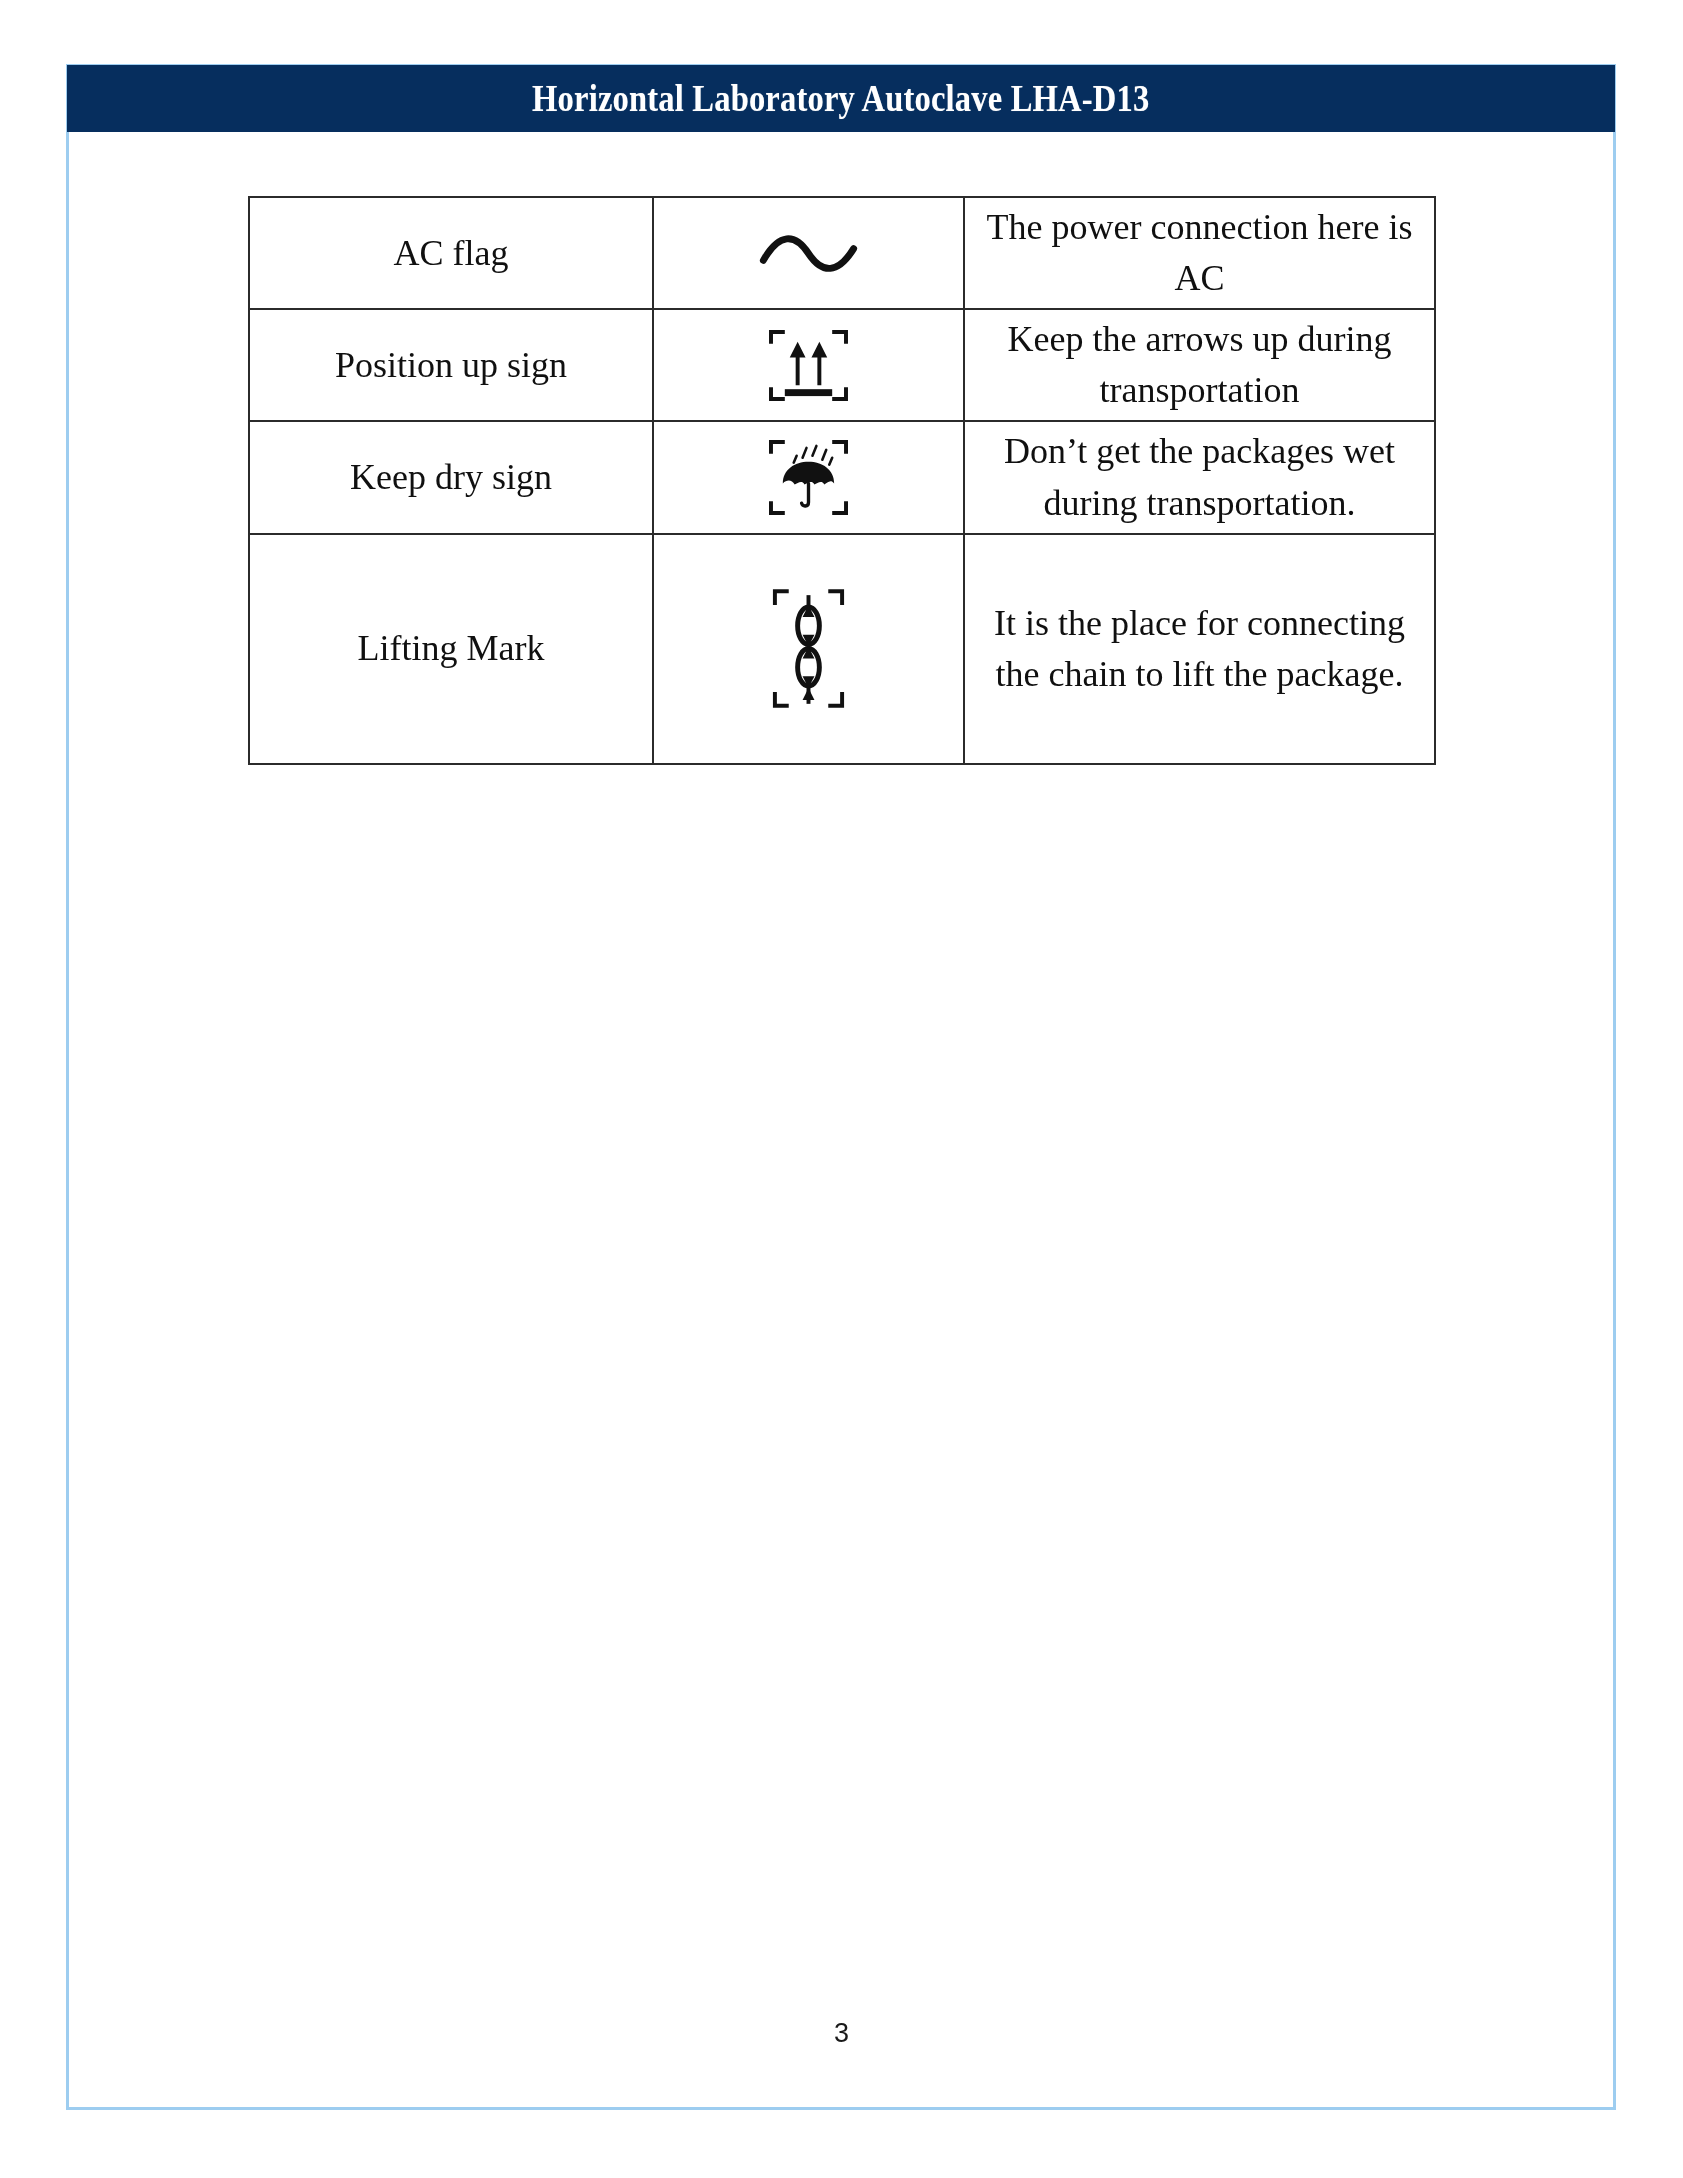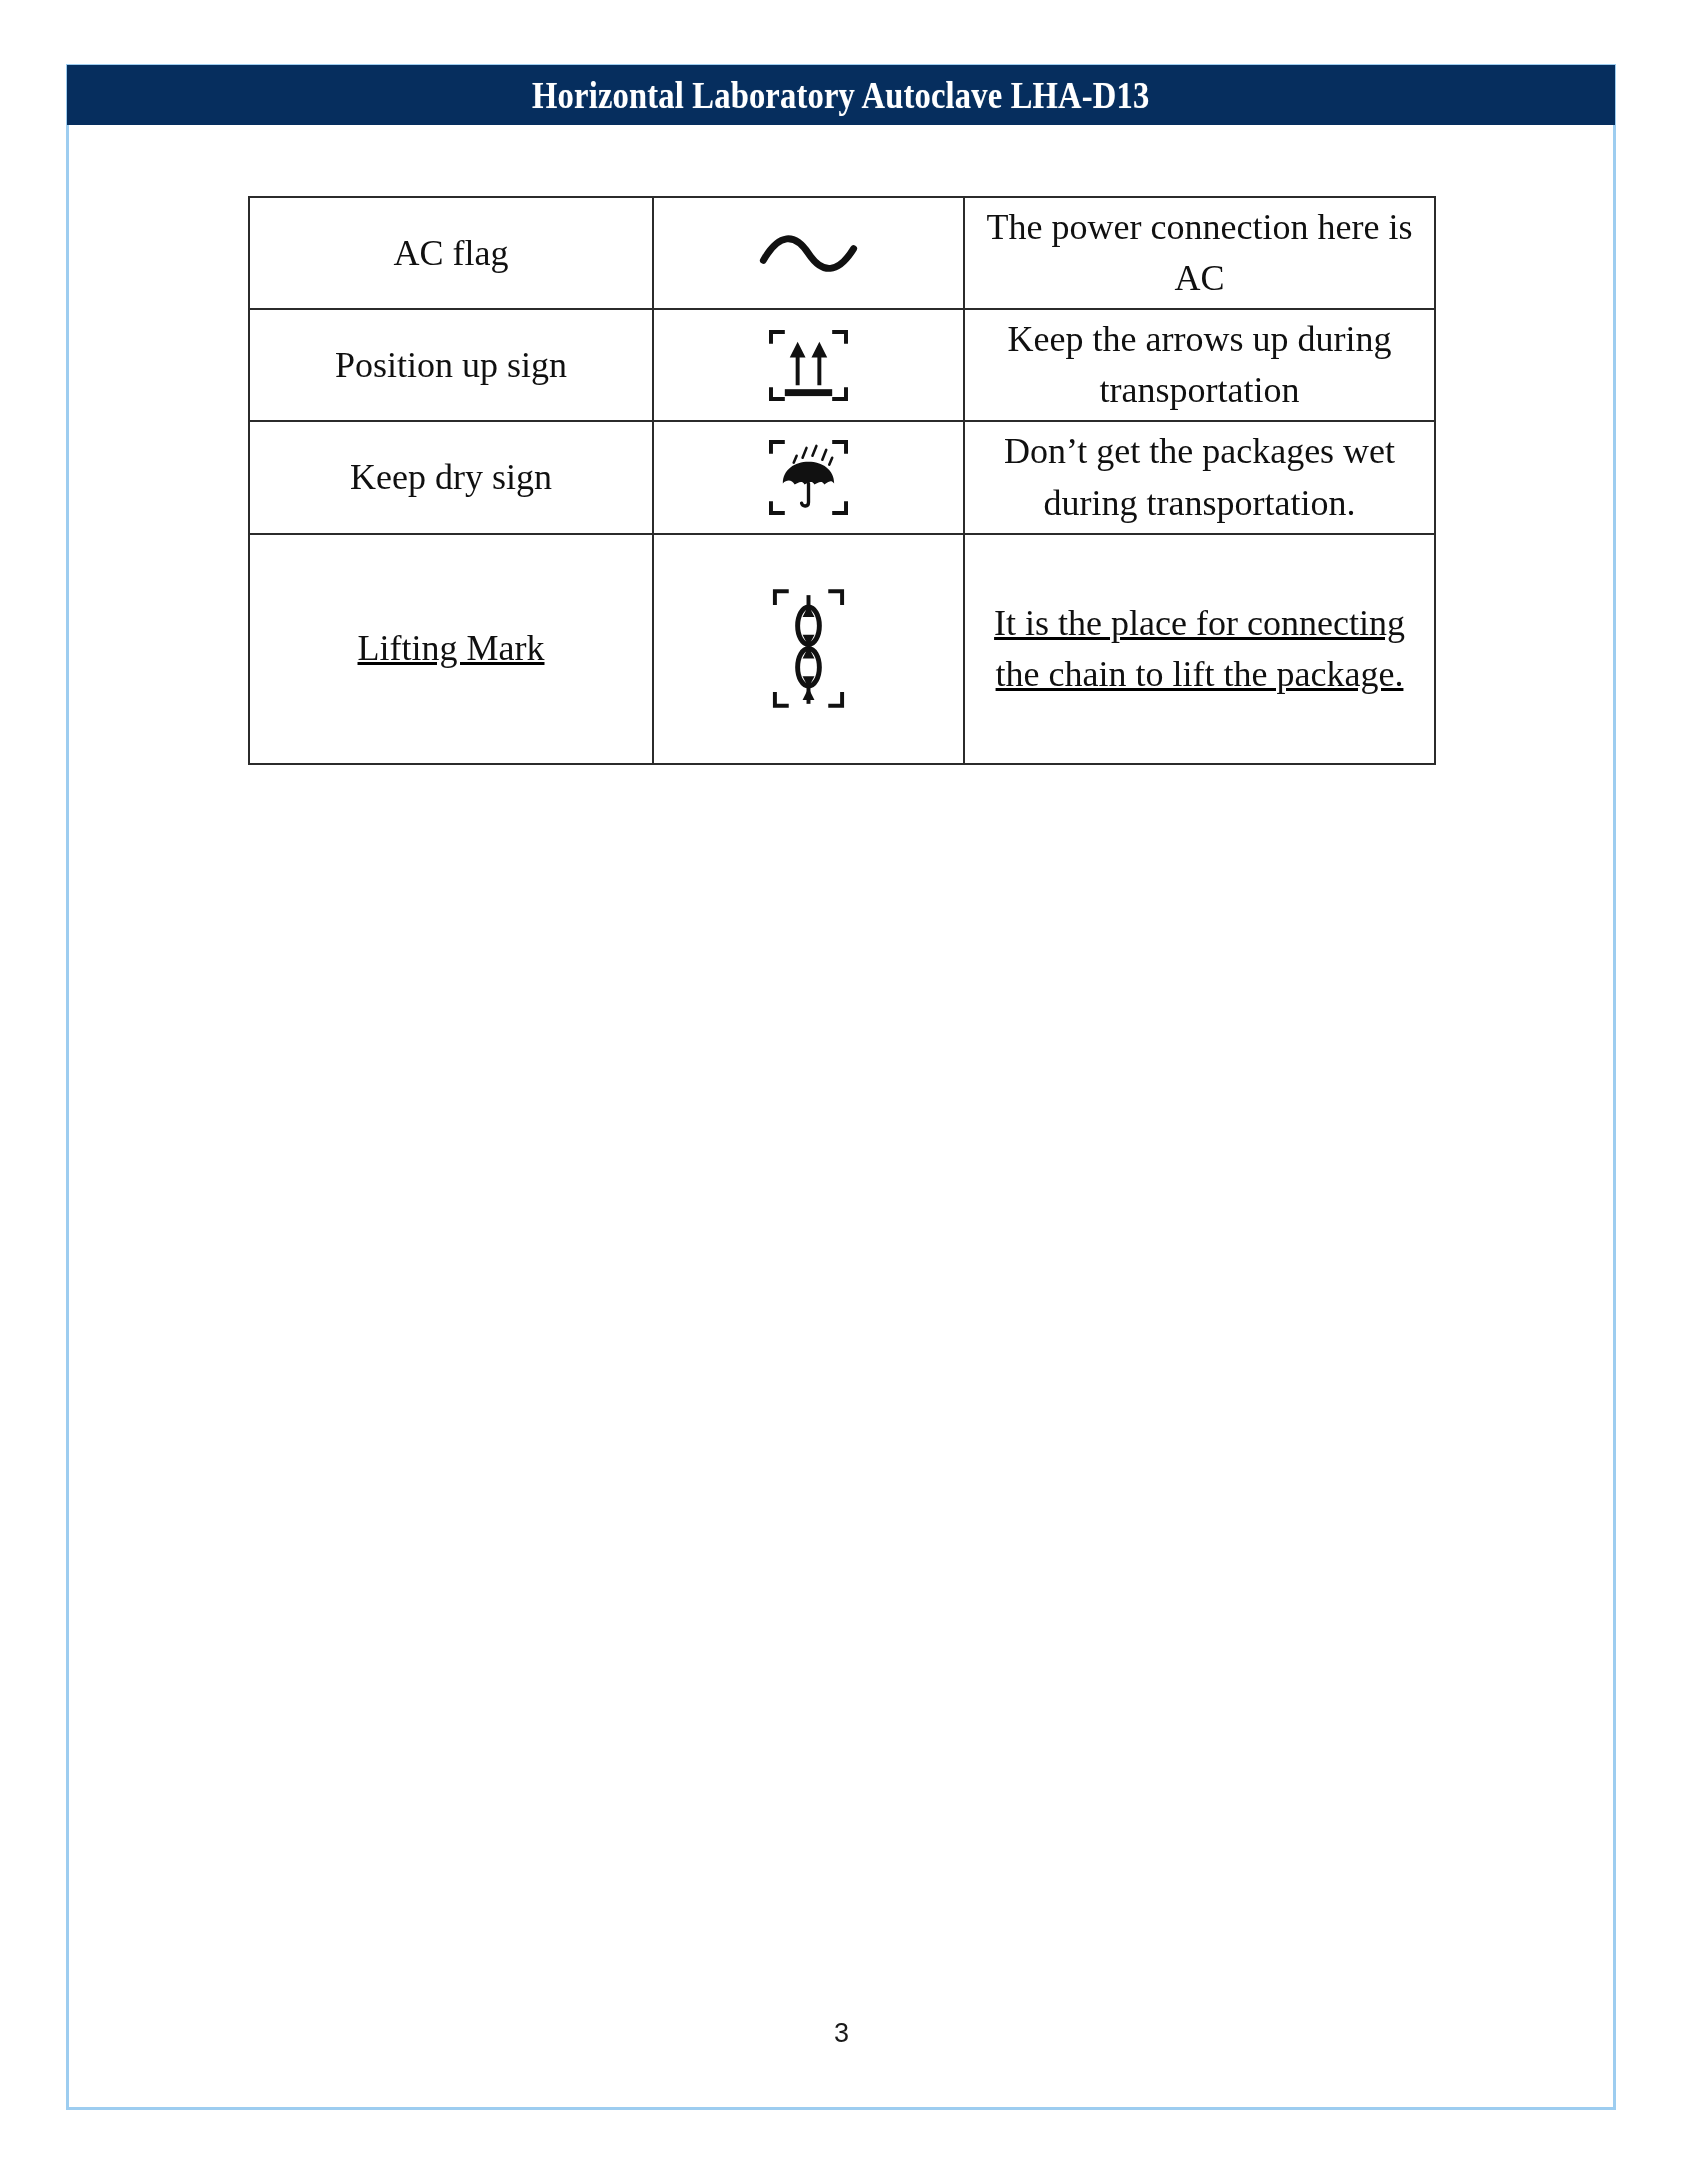--- a/index.html
+++ b/index.html
@@ -25,21 +25,21 @@
     border: 3px solid #9dcdf0;
     box-sizing: border-box;
   }
 
   
   .header-banner {
     position: absolute;
     left: 67px;
     top: 65px;
     width: 1548px;
-    height: 60px;
+    height: 67px;
     background: #062e5e;
     display: flex;
     align-items: center;
     justify-content: center;
     overflow: hidden;
   }
   .header-title {
     color: #ffffff;
     font-family: "Liberation Serif", serif;
     font-weight: bold;
@@ -69,21 +69,21 @@
     line-height: 1.42;
     padding: 4px 10px;
     box-sizing: border-box;
   }
   .col-name  { width: 404px; }
   .col-icon  { width: 311px; }
   .col-desc  { width: 471px; }
 
   .row-h-sm  { height: 81px;  }
   .row-h-md  { height: 111px; margin-left: 28px; }
-  .row-h-lg  { height: 230px; text-decoration: underline; }
+  .row-h-lg  { height: 230px; }
 
   .desc-text { padding-left: 16px; padding-right: 16px; border-radius: 11px; }
 
   .icon-cell { padding: 6px 0; }
   .icon-wrap {
     display: flex;
     align-items: center;
     justify-content: center;
     width: 100%;
   }

